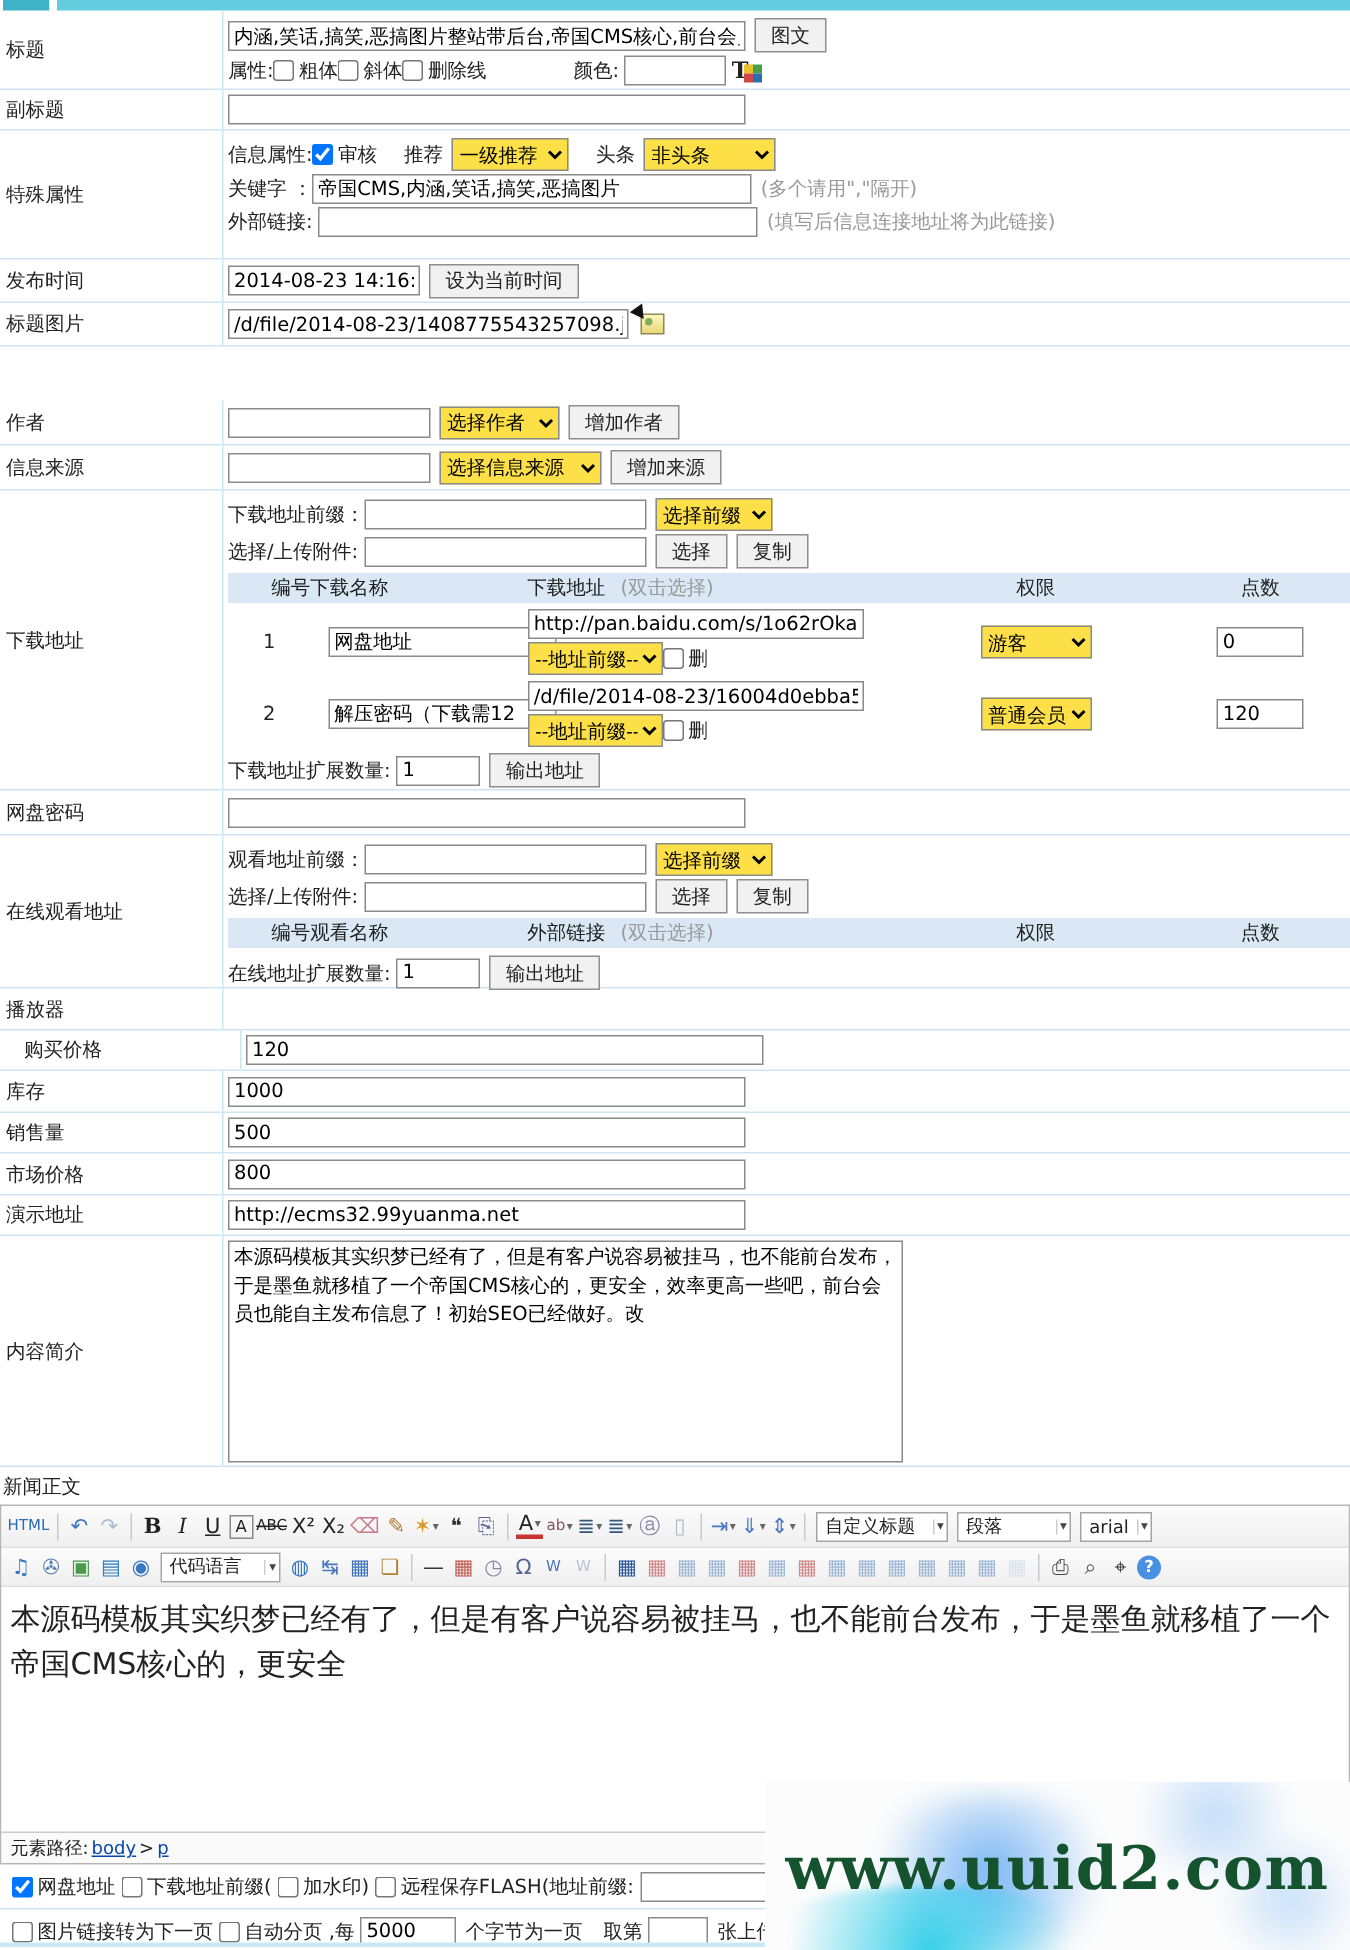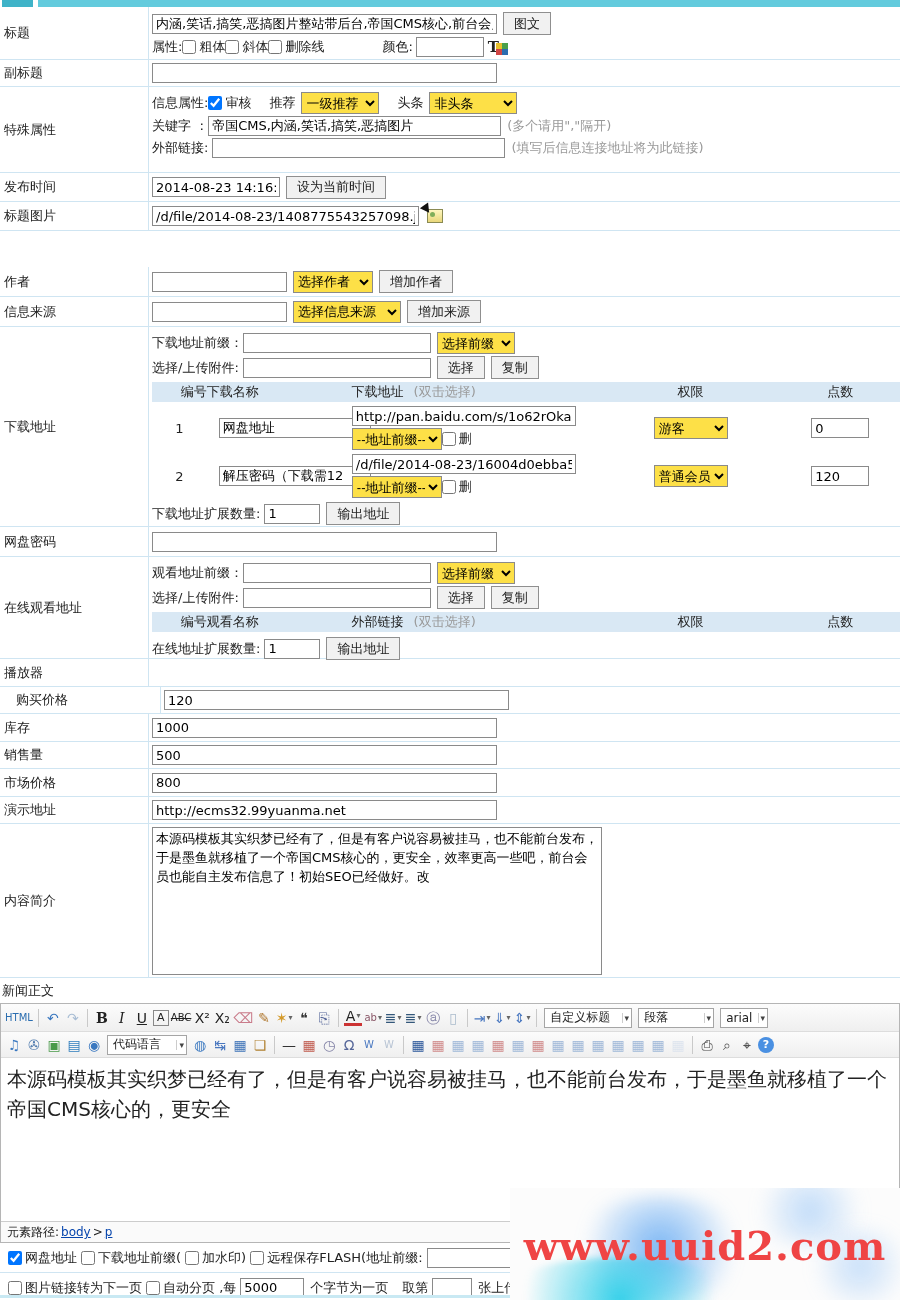--- a/index.html
+++ b/index.html
@@ -110,21 +110,21 @@
 
   
   .watermark { position:absolute; right:0; bottom:0; width:390px; height:112px; background:#fcfcfc; overflow:hidden; z-index:50; }
   .wm-blob { position:absolute; border-radius:50%; filter:blur(8px); }
   .wm-b1 { left:55px; top:8px; width:190px; height:105px; background:radial-gradient(circle, rgba(64,150,240,0.70) 0%, rgba(64,150,240,0) 70%); }
   .wm-b2 { left:235px; top:-12px; width:130px; height:70px; background:radial-gradient(circle, rgba(120,180,245,0.45) 0%, rgba(120,180,245,0) 70%); }
   .wm-b3 { left:295px; top:38px; width:110px; height:80px; background:radial-gradient(circle, rgba(120,180,245,0.40) 0%, rgba(120,180,245,0) 70%); }
   .wm-cyan { position:absolute; left:-15px; bottom:-42px; width:250px; height:85px; border-radius:50%;
     background:radial-gradient(circle, rgba(44,206,232,0.95) 0%, rgba(44,206,232,0) 72%); filter:blur(3px); }
   .wm-text { position:absolute; left:0; right:0; top:34px; text-align:center;
-    font-family:"DejaVu Serif","Liberation Serif",serif; font-weight:bold; font-size:40px; color:#ef4444; letter-spacing:1px; }
+    font-family:"DejaVu Serif","Liberation Serif",serif; font-weight:bold; font-size:40px; color:#14532d; letter-spacing:1px; }
   .bottom-blue-line { position:absolute; left:0; bottom:2px; width:510px; height:3px; background:#c9e9f3; }
 </style>
 </head>
 <body>
 
 <div class="topbar">
   <span class="seg1"></span>
     <span class="seg2"></span>
     <span class="seg3"></span>
     <span class="seg4"></span>

